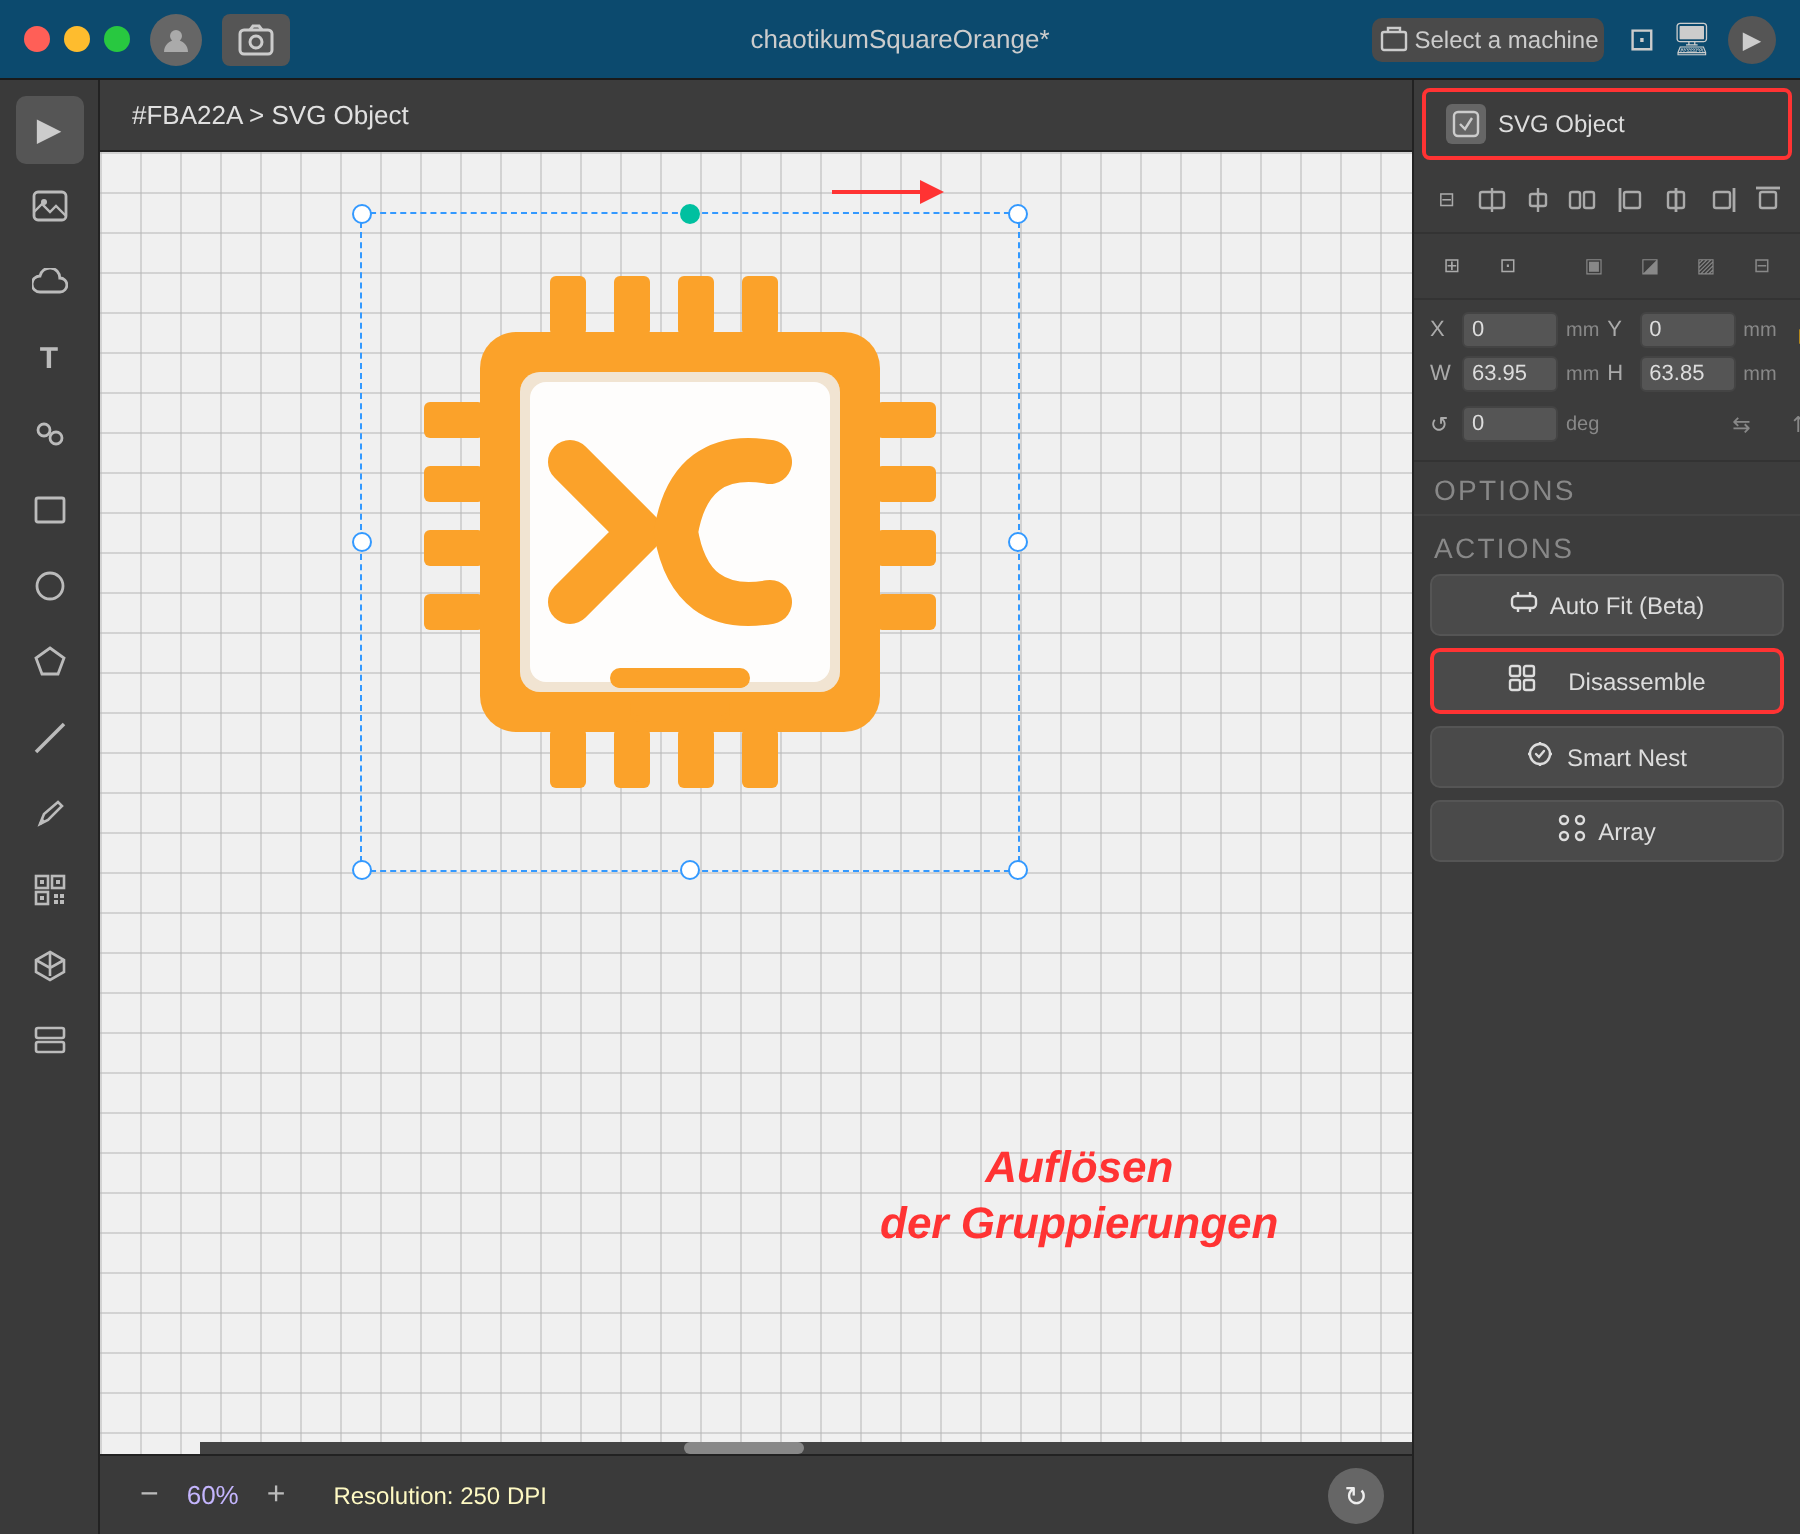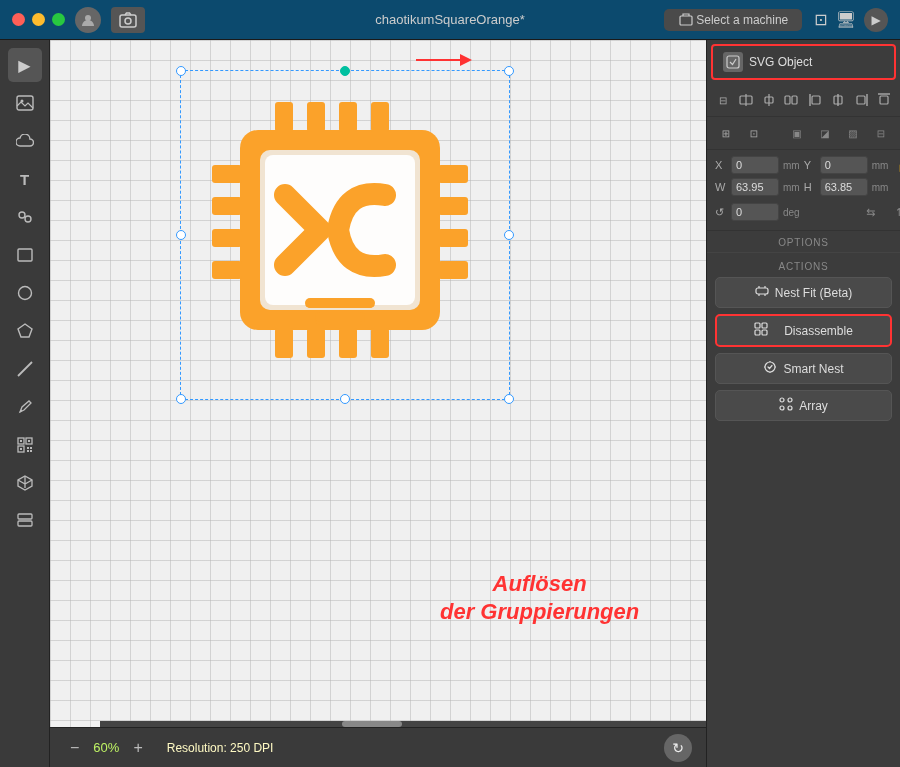--- a/index.html
+++ b/index.html
@@ -50,21 +50,21 @@
       align-items: center;
       gap: 12px;
     }
     .titlebar-machine {
       display: flex;
       align-items: center;
       gap: 2px;
       color: #ccc;
       font-size: 12px;
       background: #4a4a4a;
-      padding: 3px 14px;
+      padding: 3px 3px;
       border-radius: 5px;
     }
     .titlebar-user-icon {
       width: 26px;
       height: 26px;
       border-radius: 50%;
       background: #666;
       display: flex;
       align-items: center;
       justify-content: center;
@@ -192,21 +192,21 @@
       gap: 8px;
       border-top: 1px solid #222;
     }
     .zoom-btn {
       color: #bbb;
       font-size: 16px;
       cursor: pointer;
       padding: 2px 6px;
     }
     .zoom-level {
-      color: #bef264;
+      color: #c4b5fd;
       font-size: 13px;
     }
     .resolution-text {
       color: #fef9c3;
       font-size: 12px;
       margin-left: 10px;
     }
     .refresh-btn {
       margin-left: auto;
       width: 28px;
@@ -326,25 +326,24 @@
       width: 48px;
     }
     .prop-unit {
       color: #888;
       font-size: 10px;
     }
 
     
     .section-label {
       color: #888;
-      font-size: 10px;
+      font-size: 14px;
       letter-spacing: 0.08em;
       text-transform: uppercase;
       padding: 6px 10px 2px;
-      text-align: center;
     }
 
     
     .action-btn {
       display: flex;
       align-items: center;
       justify-content: center;
       gap: 6px;
       margin: 3px 8px;
       padding: 6px 10px;
@@ -520,20 +519,23 @@
     <div class="sidebar-tool">
       <svg width="18" height="18" viewBox="0 0 18 18" fill="none">
           <rect x="2" y="2" width="14" height="5" rx="1" stroke="#bbb" stroke-width="1.3"></rect>
           <rect x="2" y="9" width="14" height="5" rx="1" stroke="#bbb" stroke-width="1.3"></rect>
         </svg>
     </div>
   </div>
 
   <div class="content-area">
 
+    <div class="breadcrumb-bar">
+      <span class="breadcrumb-text">#FBA22A &gt; SVG Object</span>
+    </div>
 
     <div class="canvas-area">
       <div class="grid-canvas"></div>
 
       <div class="svg-object-container">
 
         <svg class="chip-svg" viewBox="0 0 300 300" xmlns="http://www.w3.org/2000/svg">
 
           <rect x="50" y="50" width="200" height="200" rx="18" ry="18" fill="#FBA22A" stroke="none"></rect>
 
@@ -725,21 +727,21 @@
 
     <div class="section-label">ACTIONS</div>
 
     <div class="action-btn">
       <span class="action-icon">
         <svg width="14" height="14" viewBox="0 0 14 14" fill="none">
             <rect x="1" y="4" width="12" height="6" rx="2" stroke="#ddd" stroke-width="1.2"></rect>
             <path d="M4 4V2m6 2V2M4 10v2m6-2v2" stroke="#ddd" stroke-width="1.2"></path>
           </svg>
       </span>
-      <span>Nest Fit (Beta)</span>
+      <span>Auto Fit (Beta)</span>
     </div>
 
     <div class="action-btn highlighted">
       <span class="action-icon">
         <svg width="14" height="14" viewBox="0 0 14 14" fill="none">
             <rect x="1" y="1" width="5" height="5" rx="1" stroke="#ddd" stroke-width="1.2"></rect>
             <rect x="8" y="1" width="5" height="5" rx="1" stroke="#ddd" stroke-width="1.2"></rect>
             <rect x="1" y="8" width="5" height="5" rx="1" stroke="#ddd" stroke-width="1.2"></rect>
             <rect x="8" y="8" width="5" height="5" rx="1" stroke="#ddd" stroke-width="1.2"></rect>
           </svg>

